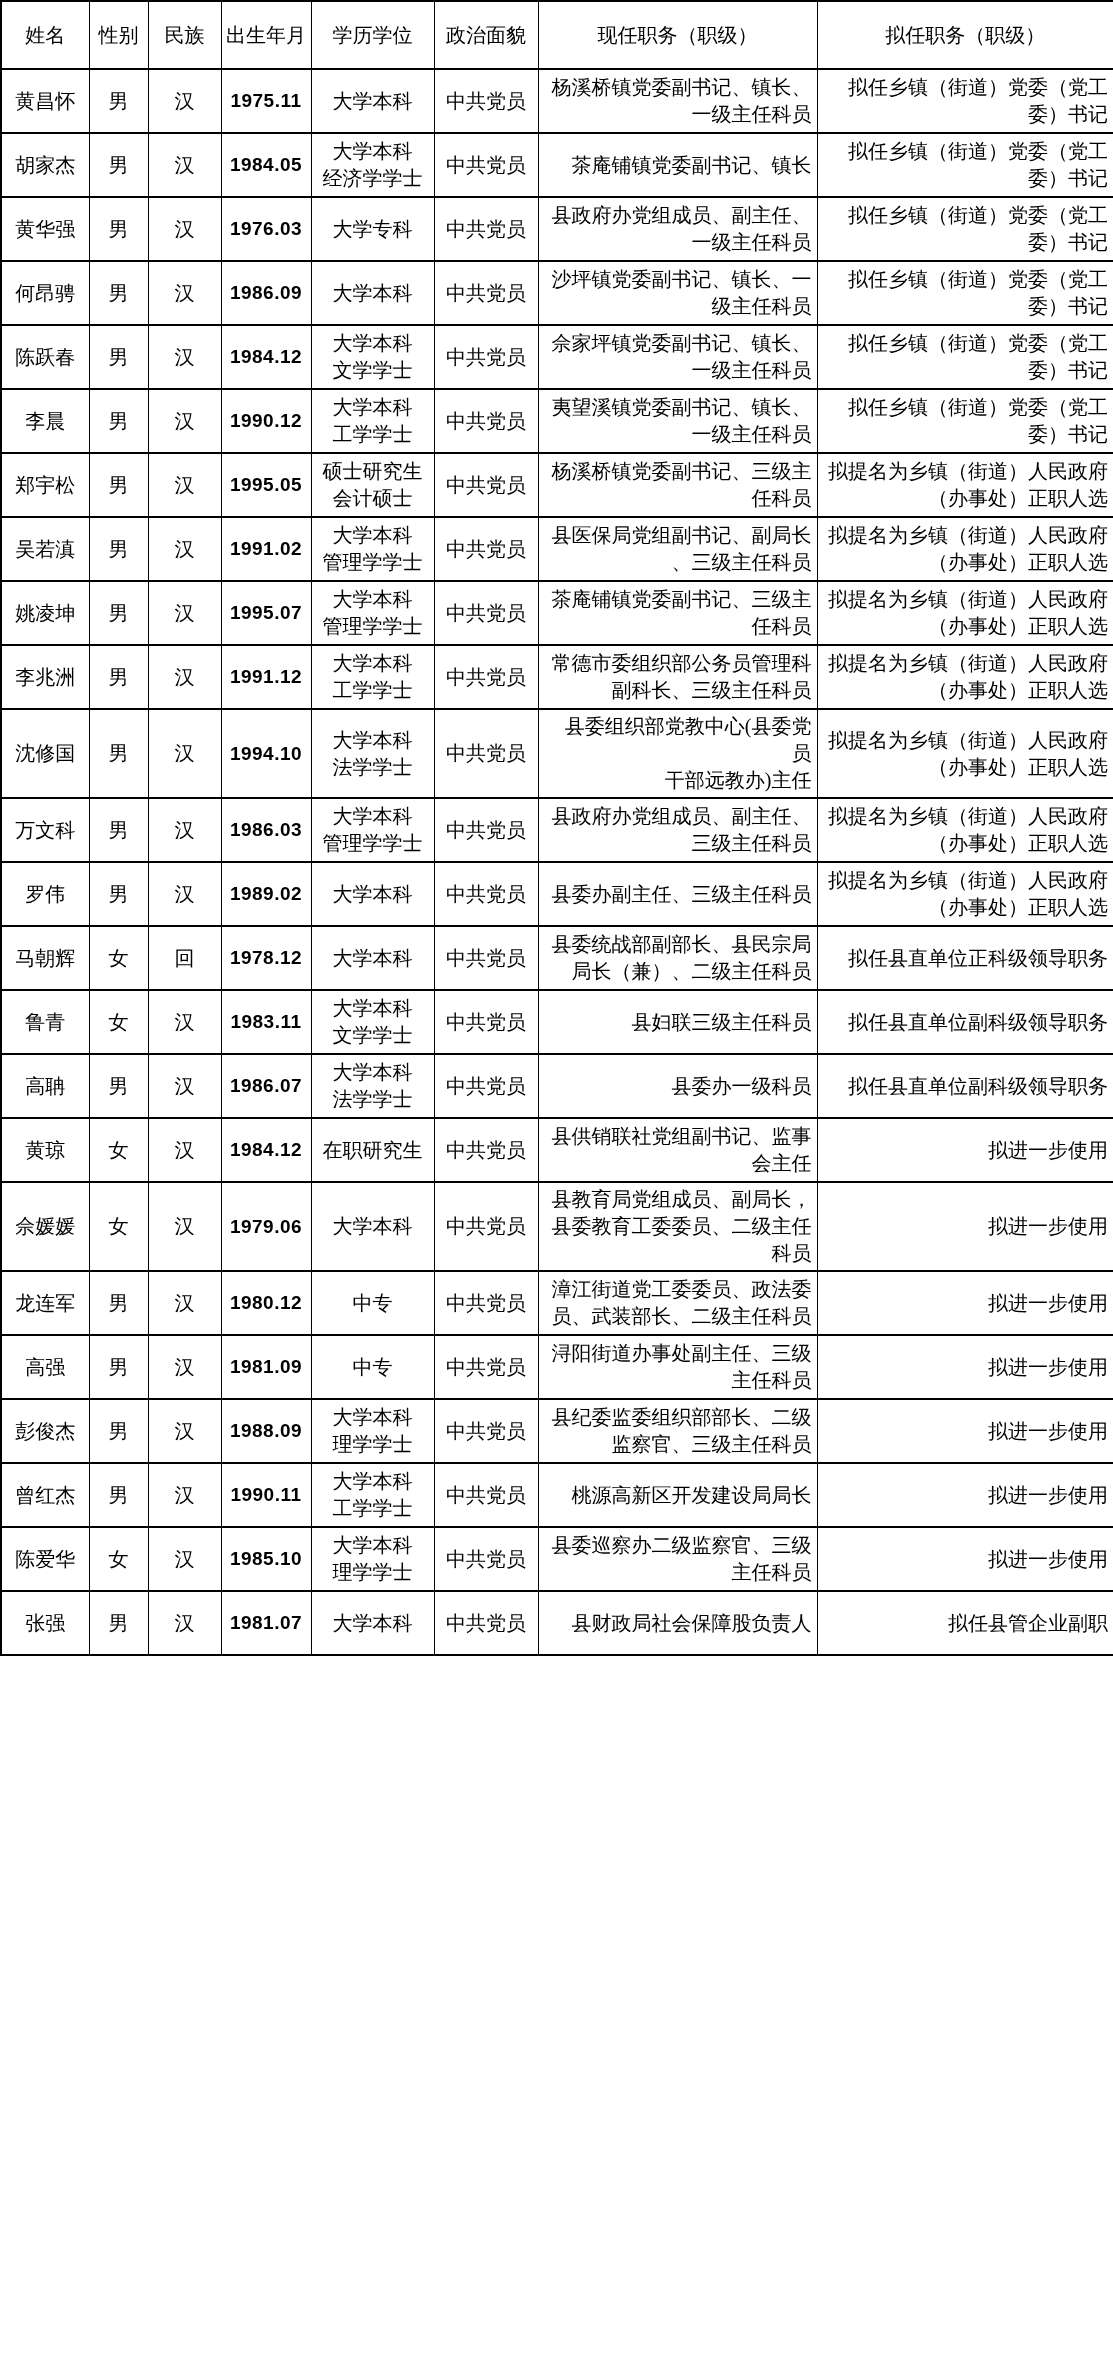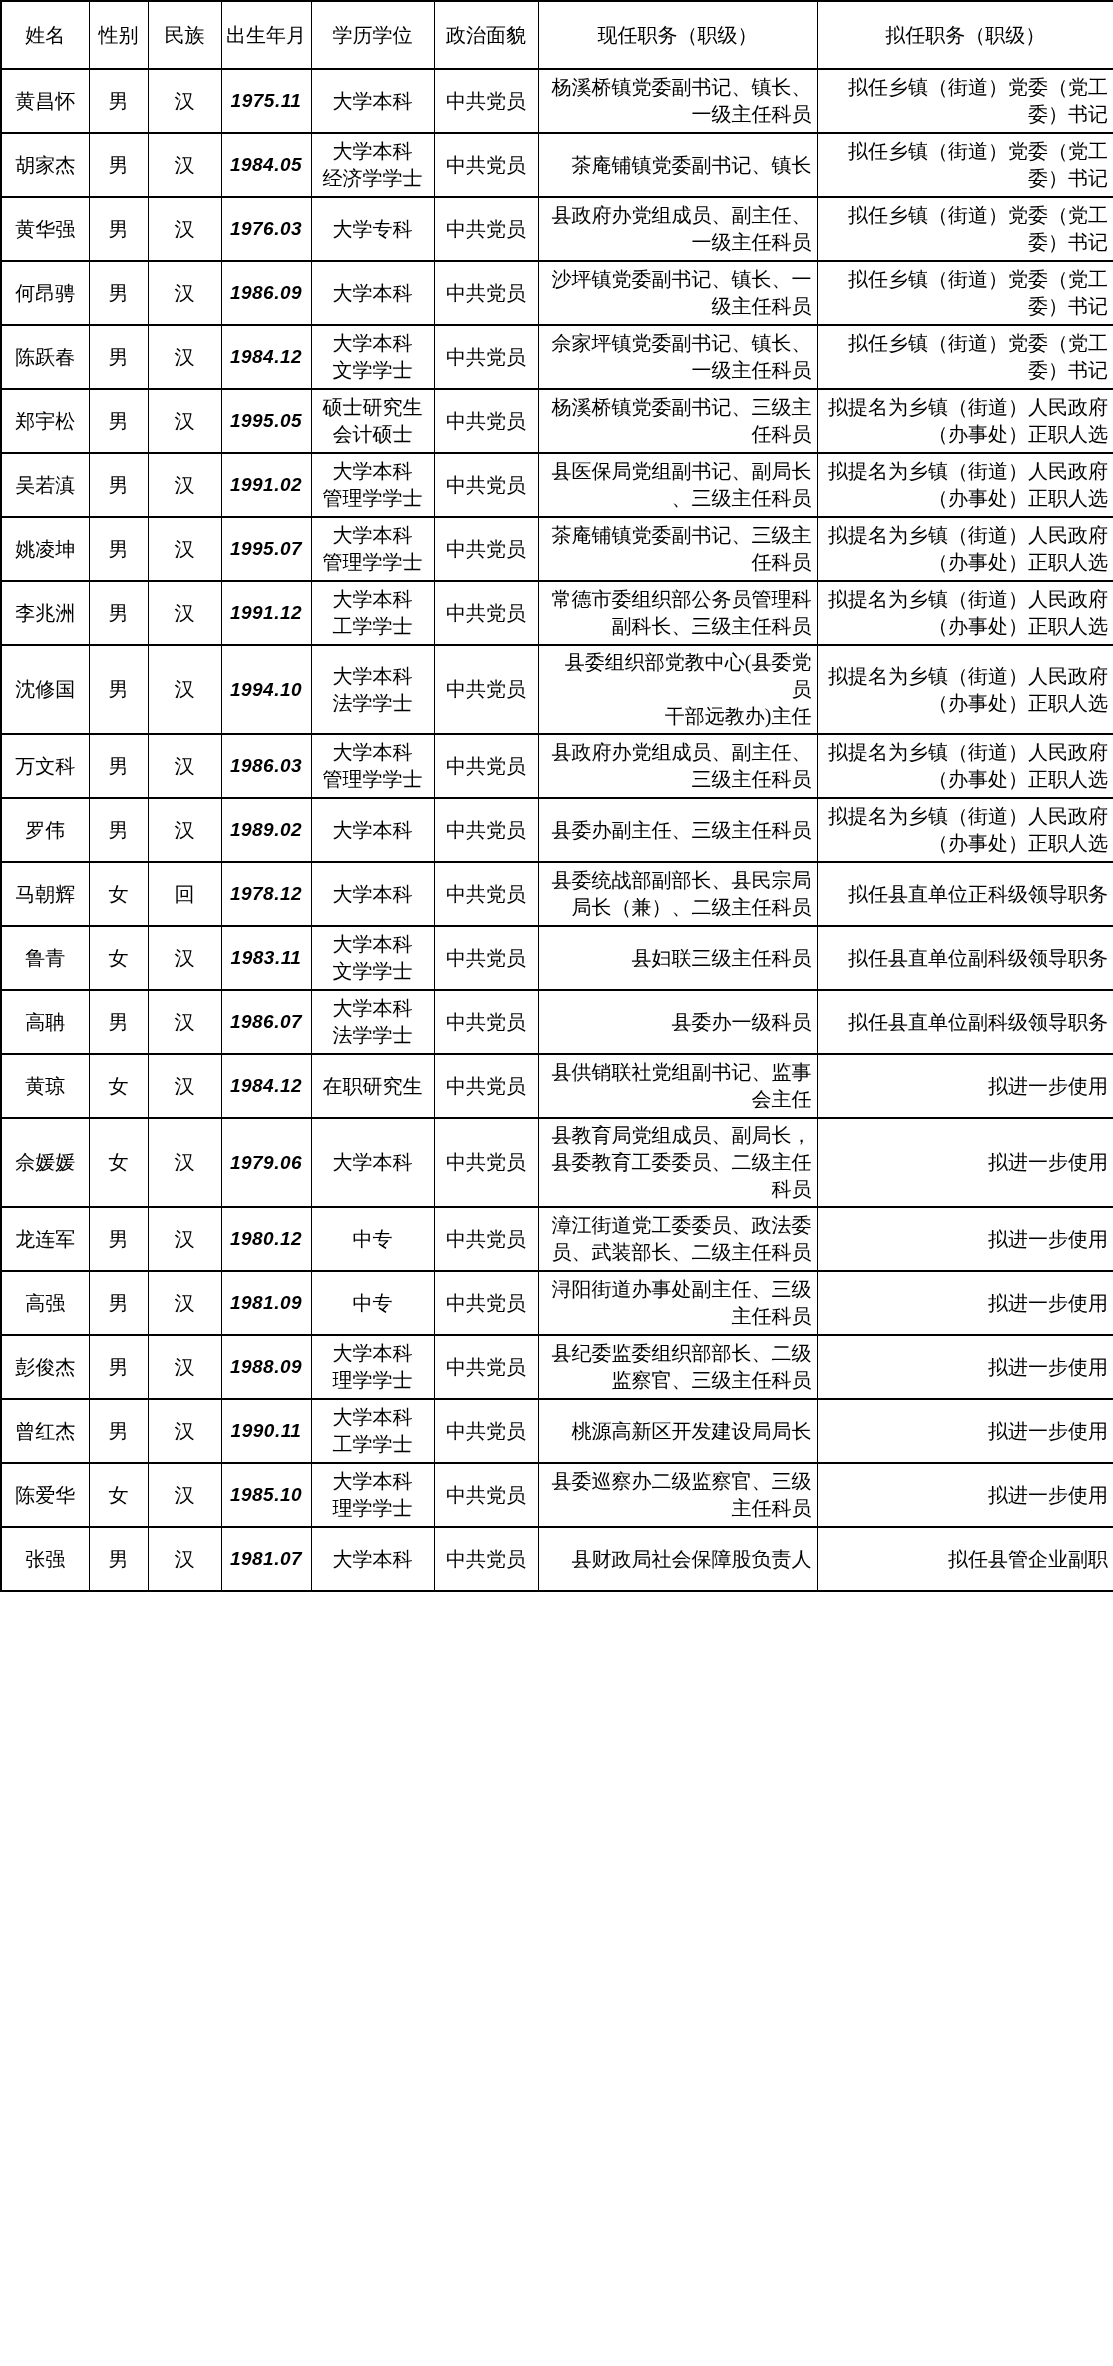--- a/index.html
+++ b/index.html
@@ -39,21 +39,20 @@
   td.c-current, td.c-proposed {
     text-align: right;
     padding-left: 8px;
     padding-right: 5px;
   }
   td.c-birth {
     font-family: "Liberation Sans", "DejaVu Sans", sans-serif;
     font-weight: bold;
     font-size: 19px;
     letter-spacing: 0.5px;
-    font-style: italic;
   }
 </style>
 </head>
 <body>
 
 <table class="roster">
   <colgroup>
     <col style="width:88px">
     <col style="width:59px">
     <col style="width:73px">
@@ -131,20 +130,33 @@
         <td class="c-birth">1984.12</td>
         <td class="c-education">大学本科
 文学学士</td>
         <td class="c-party">中共党员</td>
         <td class="c-current">佘家坪镇党委副书记、镇长、
 一级主任科员</td>
         <td class="c-proposed">拟任乡镇（街道）党委（党工
 委）书记</td>
       </tr>
       <tr>
+        <td class="c-name">李晨</td>
+        <td class="c-gender">男</td>
+        <td class="c-ethnicity">汉</td>
+        <td class="c-birth">1990.12</td>
+        <td class="c-education">大学本科
+工学学士</td>
+        <td class="c-party">中共党员</td>
+        <td class="c-current">夷望溪镇党委副书记、镇长、
+一级主任科员</td>
+        <td class="c-proposed">拟任乡镇（街道）党委（党工
+委）书记</td>
+      </tr>
+      <tr>
         <td class="c-name">郑宇松</td>
         <td class="c-gender">男</td>
         <td class="c-ethnicity">汉</td>
         <td class="c-birth">1995.05</td>
         <td class="c-education">硕士研究生
 会计硕士</td>
         <td class="c-party">中共党员</td>
         <td class="c-current">杨溪桥镇党委副书记、三级主
 任科员</td>
         <td class="c-proposed">拟提名为乡镇（街道）人民政府

